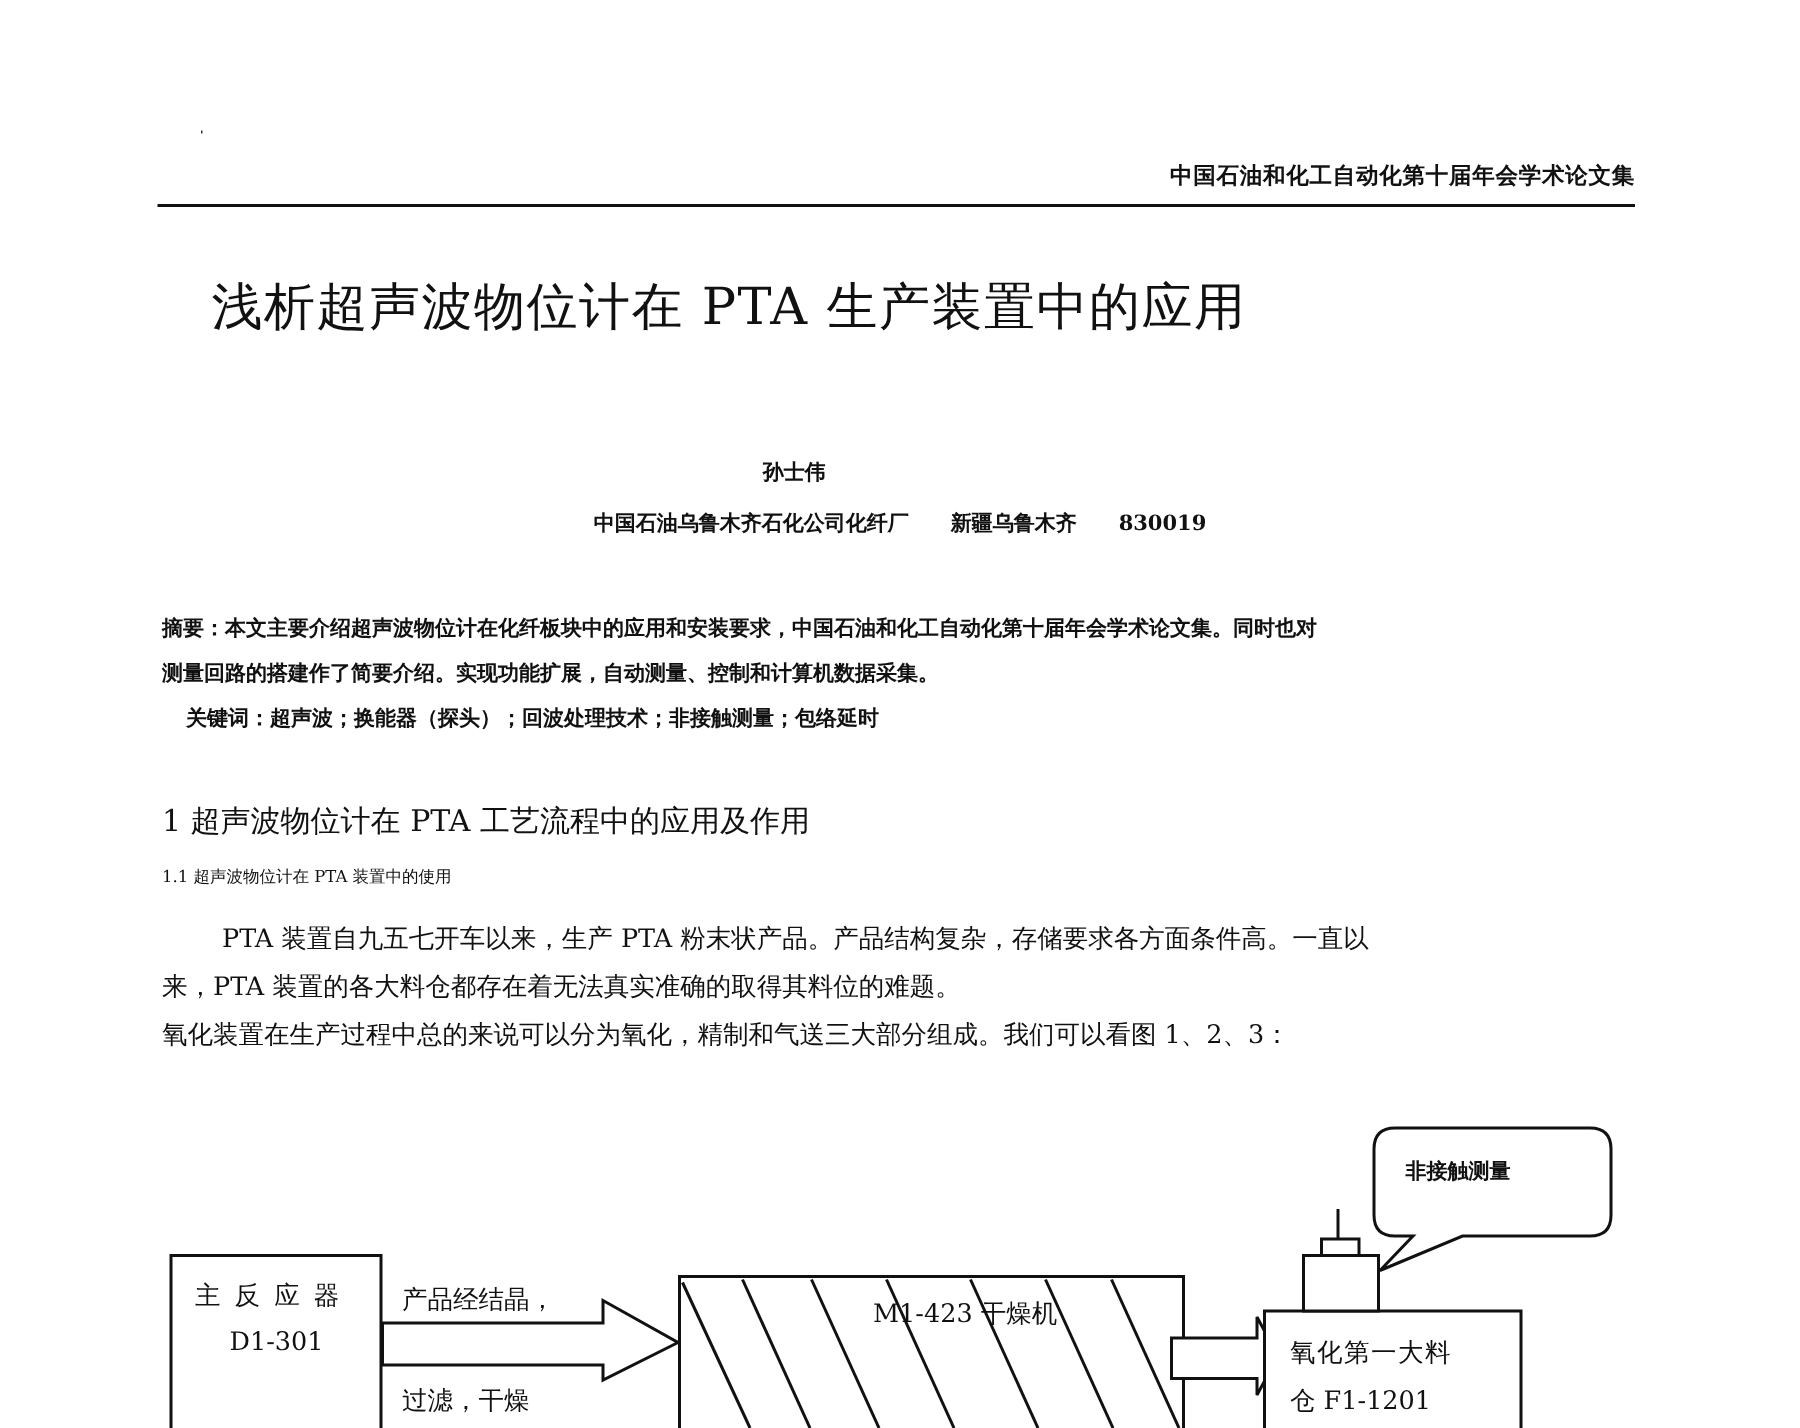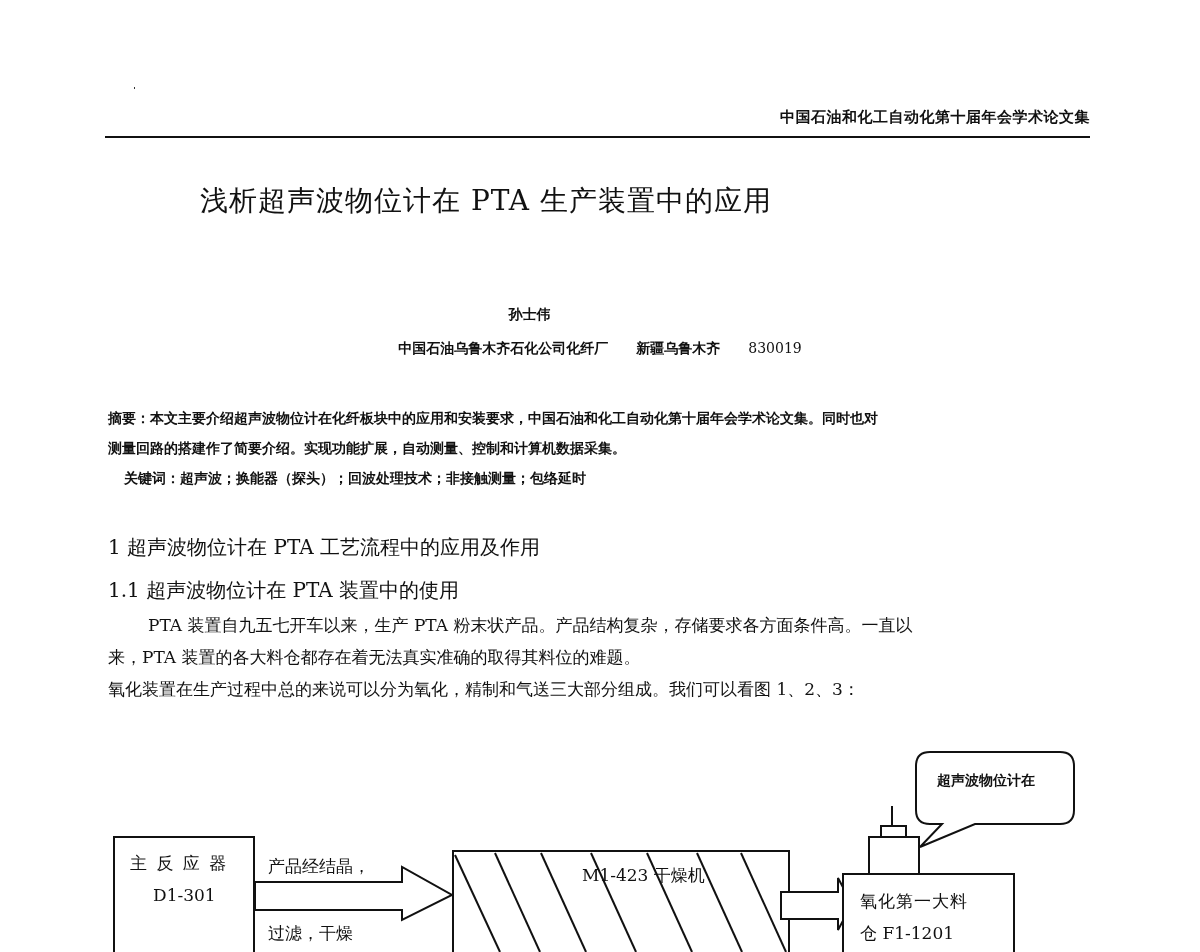--- a/index.html
+++ b/index.html
@@ -1,42 +1,42 @@
 <!DOCTYPE html>
 <html><head>
 <meta charset="utf-8">
 <style>
   html, body { margin: 0; padding: 0; background: #ffffff; }
   body { width: 1200px; height: 952px; position: relative; overflow: hidden; color: #111; font-family: "DejaVu Serif", "Liberation Serif", serif; }
   .abs { position: absolute; }
   .running-header { left: 700px; top: 108px; width: 390px; text-align: right; font-size: 15px; font-weight: bold; letter-spacing: 0.5px; font-family: "DejaVu Sans", sans-serif; }
   .header-rule { left: 105px; top: 136px; width: 985px; height: 2px; background: #111; }
   .stray-dot { left: 134px; top: 87px; width: 1px; height: 2px; background: #333; }
-  .title { left: 0; width: 972px; top: 182px; text-align: center; font-size: 28px; letter-spacing: 1px; font-family: "DejaVu Serif", serif; }
+  .title { left: 0; width: 972px; top: 182px; text-align: center; font-size: 34px; letter-spacing: 1px; font-family: "DejaVu Serif", serif; }
   .author { left: 0; width: 1059px; top: 306px; text-align: center; font-size: 14px; font-weight: bold; font-family: "DejaVu Sans", sans-serif; }
   .affil { left: 0; width: 1200px; top: 340px; text-align: center; font-size: 14px; font-weight: bold; font-family: "DejaVu Sans", sans-serif; white-space: pre; }
   .affil span { margin: 0 14px; }
   .abstract-line { left: 108px; font-size: 14px; font-weight: bold; font-family: "DejaVu Sans", sans-serif; white-space: nowrap; }
   .sec-h1 { left: 108px; top: 534px; font-size: 20px; }
-  .sec-h2 { left: 108px; top: 577px; font-size: 20px; }
+  .sec-h2 { left: 108px; top: 577px; font-size: 11px; }
   .body-line { font-size: 17px; white-space: nowrap; }
   
   .box { border: 2px solid #111; background: #fff; box-sizing: border-box; }
   .diag-text { font-size: 17px; white-space: nowrap; }
 </style>
 </head>
 <body>
 
 <div class="abs stray-dot"></div>
 <div class="abs running-header">中国石油和化工自动化第十届年会学术论文集</div>
 <div class="abs header-rule"></div>
 
 <div class="abs title">浅析超声波物位计在 PTA 生产装置中的应用</div>
 <div class="abs author">孙士伟</div>
-<div class="abs affil"><span>中国石油乌鲁木齐石化公司化纤厂</span><span>新疆乌鲁木齐</span><span style="font-weight:normal;font-family:'DejaVu Serif',serif;margin-top:36px;">830019</span></div>
+<div class="abs affil"><span>中国石油乌鲁木齐石化公司化纤厂</span><span>新疆乌鲁木齐</span><span style="font-weight:bold;font-family:'DejaVu Serif',serif;margin-top:36px;">830019</span></div>
 
 <div class="abs abstract-line" style="top:410px;">摘要：本文主要介绍超声波物位计在化纤板块中的应用和安装要求，中国石油和化工自动化第十届年会学术论文集。同时也对</div>
 <div class="abs abstract-line" style="top:440px;">测量回路的搭建作了简要介绍。实现功能扩展，自动测量、控制和计算机数据采集。</div>
 <div class="abs abstract-line" style="top:470px;margin-left:16px;">关键词：超声波；换能器（探头）；回波处理技术；非接触测量；包络延时</div>
 
 <div class="abs sec-h1">1  超声波物位计在 PTA 工艺流程中的应用及作用</div>
 <div class="abs sec-h2">1.1  超声波物位计在 PTA 装置中的使用</div>
 <div class="abs body-line" style="left:148px; top:614px;">PTA 装置自九五七开车以来，生产 PTA 粉末状产品。产品结构复杂，存储要求各方面条件高。一直以</div>
 <div class="abs body-line" style="left:108px; top:646px;">来，PTA 装置的各大料仓都存在着无法真实准确的取得其料位的难题。</div>
 <div class="abs body-line" style="left:108px; top:678px;">氧化装置在生产过程中总的来说可以分为氧化，精制和气送三大部分组成。我们可以看图 1、2、3：</div>
@@ -72,14 +72,14 @@
     <rect x="869" y="837" width="50" height="37" fill="#fff" stroke="#111" stroke-width="2"></rect>
     <rect x="881" y="826" width="25" height="11" fill="#fff" stroke="#111" stroke-width="2"></rect>
     <line x1="892" y1="806" x2="892" y2="826" stroke="#111" stroke-width="2"></line>
 
     <path d="M930,752 Q916,752 916,766 L916,810 Q916,824 930,824 L942,824 L920,847 L975,824 L1060,824 Q1074,824 1074,810 L1074,766 Q1074,752 1060,752 Z" fill="#fff" stroke="#111" stroke-width="2"></path>
   </svg>
 
   <div class="abs diag-text" style="left:535px; top:864px;margin-left:47px;">M1-423 干燥机</div>
   <div class="abs diag-text" style="left:860px; top:890px; letter-spacing:1px;">氧化第一大料</div>
   <div class="abs diag-text" style="left:860px; top:922px;">仓 F1-1201</div>
-  <div class="abs" style="left:937px; top:772px; font-size:14px; font-weight:bold; font-family:'DejaVu Sans',sans-serif;">超声波物位计在</div>
+  <div class="abs" style="left:937px; top:772px; font-size:14px; font-weight:bold; font-family:'DejaVu Sans',sans-serif;">非接触测量</div>
 </div>
 
 </body></html>

